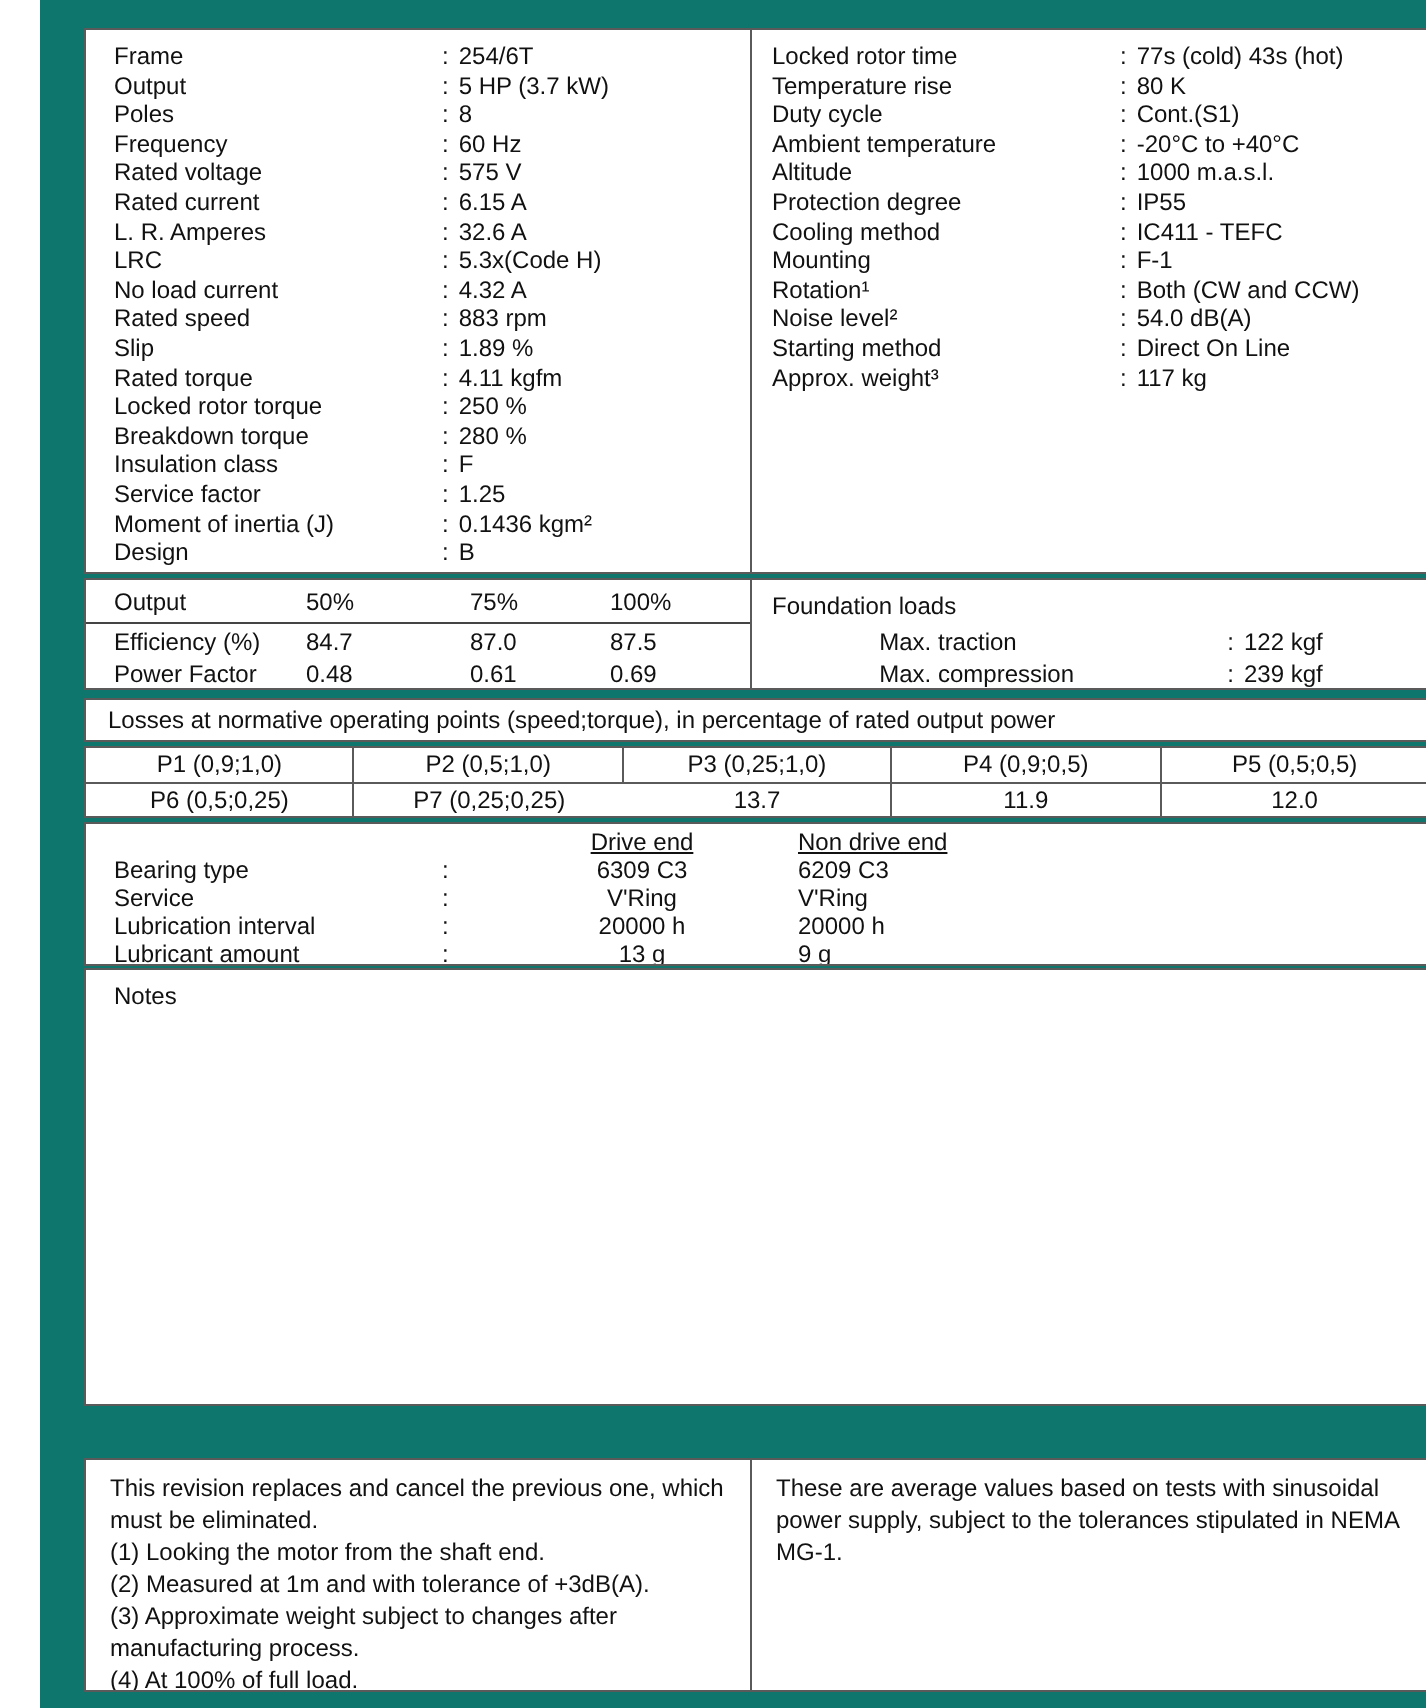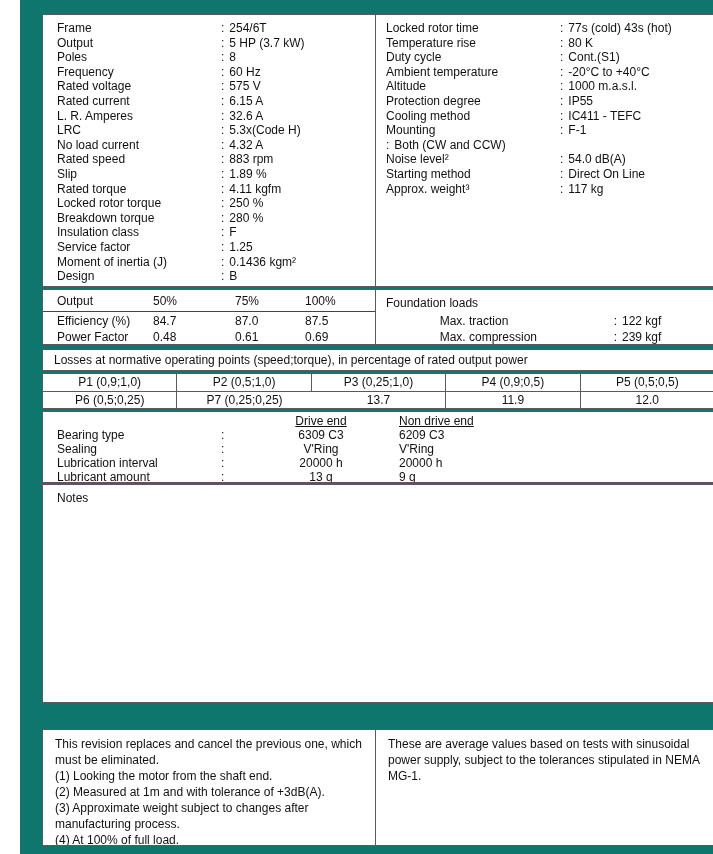--- a/index.html
+++ b/index.html
@@ -186,20 +186,21 @@
             <span class="lbl">Cooling method</span>
             <span class="colon">:</span>
             <span>IC411 - TEFC</span>
           </div>
         <div class="srow srow-r">
             <span class="lbl">Mounting</span>
             <span class="colon">:</span>
             <span>F-1</span>
           </div>
         <div class="srow srow-r">
+            <span class="lbl">Rotation¹</span>
             <span class="colon">:</span>
             <span>Both (CW and CCW)</span>
           </div>
         <div class="srow srow-r">
             <span class="lbl">Noise level²</span>
             <span class="colon">:</span>
             <span>54.0 dB(A)</span>
           </div>
         <div class="srow srow-r">
             <span class="lbl">Starting method</span>
@@ -286,21 +287,21 @@
         <span class="de bhead">Drive end</span>
         <span class="nde bhead">Non drive end</span>
       </div>
       <div class="brow">
           <span class="lbl">Bearing type</span>
           <span class="bcolon">:</span>
           <span class="de">6309 C3</span>
           <span class="nde">6209 C3</span>
         </div>
       <div class="brow">
-          <span class="lbl">Sealing</span>
+          <span class="lbl">Service</span>
           <span class="bcolon">:</span>
           <span class="de">V'Ring</span>
           <span class="nde">V'Ring</span>
         </div>
       <div class="brow">
           <span class="lbl">Lubrication interval</span>
           <span class="bcolon">:</span>
           <span class="de">20000 h</span>
           <span class="nde">20000 h</span>
         </div>

